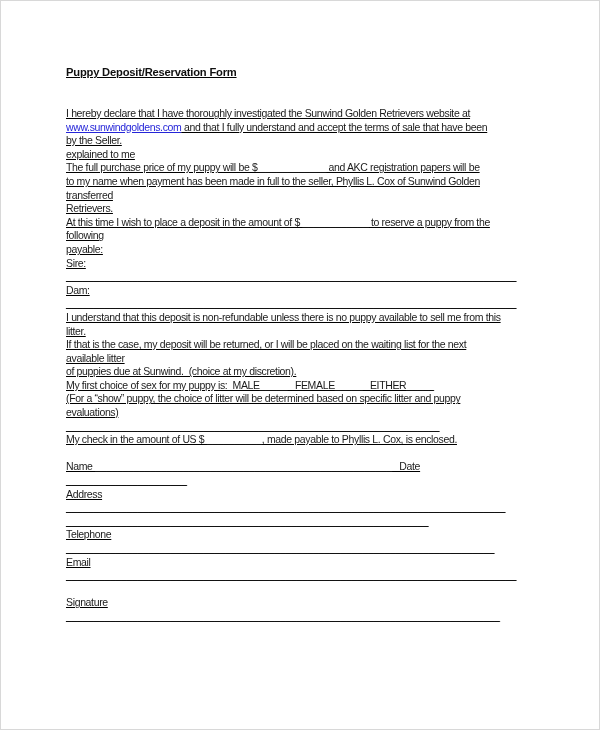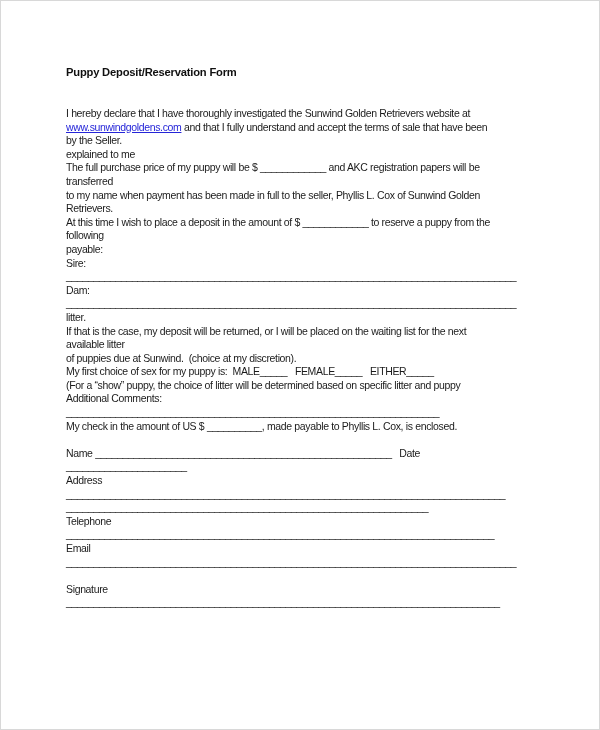--- a/index.html
+++ b/index.html
@@ -19,20 +19,21 @@
     inset: 0;
     box-sizing: border-box;
     border: 1px solid var(--border, #d8d8d8);
     background: var(--background, #ffffff);
   }
   .content {
     position: absolute;
     left: 65px;
     top: 64px;
     right: 10px;
+    text-decoration: underline;
   }
   .title {
     margin: 0 0 28px 0;
     font-size: 11.2px;
     font-weight: 700;
     letter-spacing: -0.2px;
     color: #101010;
     line-height: 14px;
     white-space: pre;
   }
@@ -58,37 +59,38 @@
 
 <div class="page">
   <div class="content">
     <h1 class="title">Puppy Deposit/Reservation Form</h1>
     <div class="lines" id="lines">
         <div class="line">I hereby declare that I have thoroughly investigated the Sunwind Golden Retrievers website at</div>
         <div class="line"><a class="doc-link">www.sunwindgoldens.com</a><span> and that I fully understand and accept the terms of sale that have been</span></div>
         <div class="line">by the Seller.</div>
         <div class="line">explained to me</div>
         <div class="line">The full purchase price of my puppy will be $ ____________ and AKC registration papers will be</div>
+        <div class="line">to my name when payment has been made in full to the seller, Phyllis L. Cox of Sunwind Golden</div>
         <div class="line">transferred</div>
-        <div class="line">to my name when payment has been made in full to the seller, Phyllis L. Cox of Sunwind Golden</div>
         <div class="line">Retrievers.</div>
         <div class="line">At this time I wish to place a deposit in the amount of $ ____________ to reserve a puppy from the</div>
         <div class="line">following</div>
         <div class="line">payable:</div>
         <div class="line">Sire:</div>
         <div class="line">__________________________________________________________________________________</div>
         <div class="line">Dam:</div>
         <div class="line">__________________________________________________________________________________</div>
+        <div class="line">I understand that this deposit is non-refundable unless there is no puppy available to sell me from this</div>
         <div class="line">litter.</div>
         <div class="line">If that is the case, my deposit will be returned, or I will be placed on the waiting list for the next</div>
         <div class="line">available litter</div>
         <div class="line">of puppies due at Sunwind.  (choice at my discretion).</div>
         <div class="line">My first choice of sex for my puppy is:  MALE_____   FEMALE_____   EITHER_____</div>
         <div class="line">(For a “show” puppy, the choice of litter will be determined based on specific litter and puppy</div>
-        <div class="line">Additional Comments:</div>
+        <div class="line">evaluations)</div>
         <div class="line">____________________________________________________________________</div>
         <div class="line">My check in the amount of US $ __________, made payable to Phyllis L. Cox, is enclosed.</div>
         <div class="line blank"></div>
         <div class="line">Name ______________________________________________________   Date</div>
         <div class="line">______________________</div>
         <div class="line">Address</div>
         <div class="line">________________________________________________________________________________</div>
         <div class="line">__________________________________________________________________</div>
         <div class="line">Telephone</div>
         <div class="line">______________________________________________________________________________</div>

